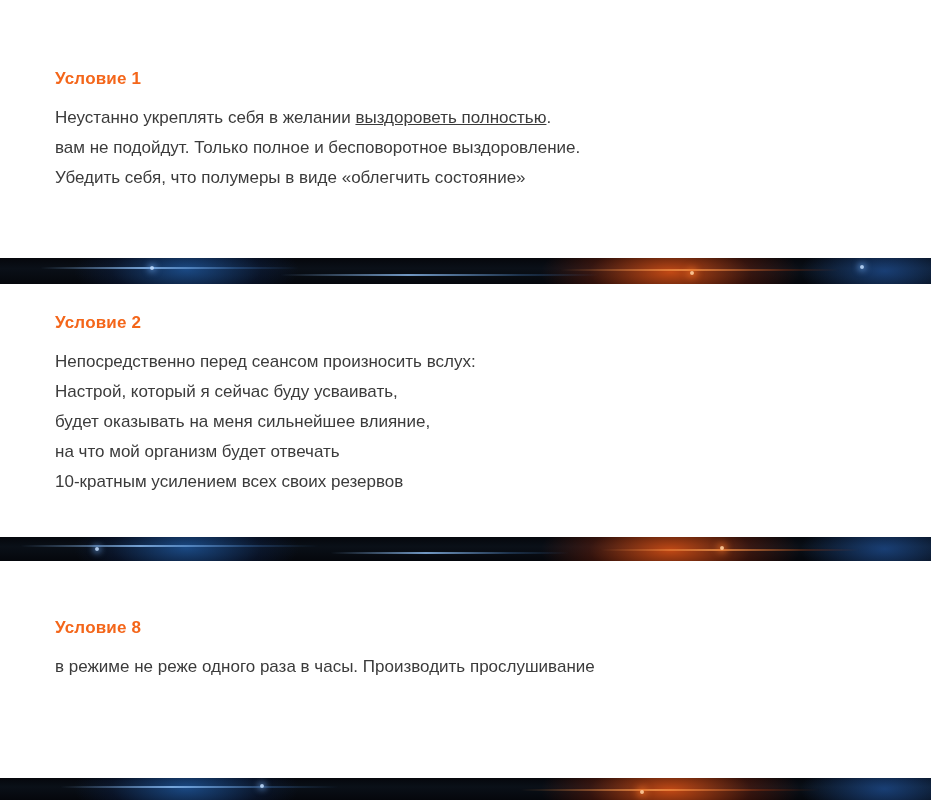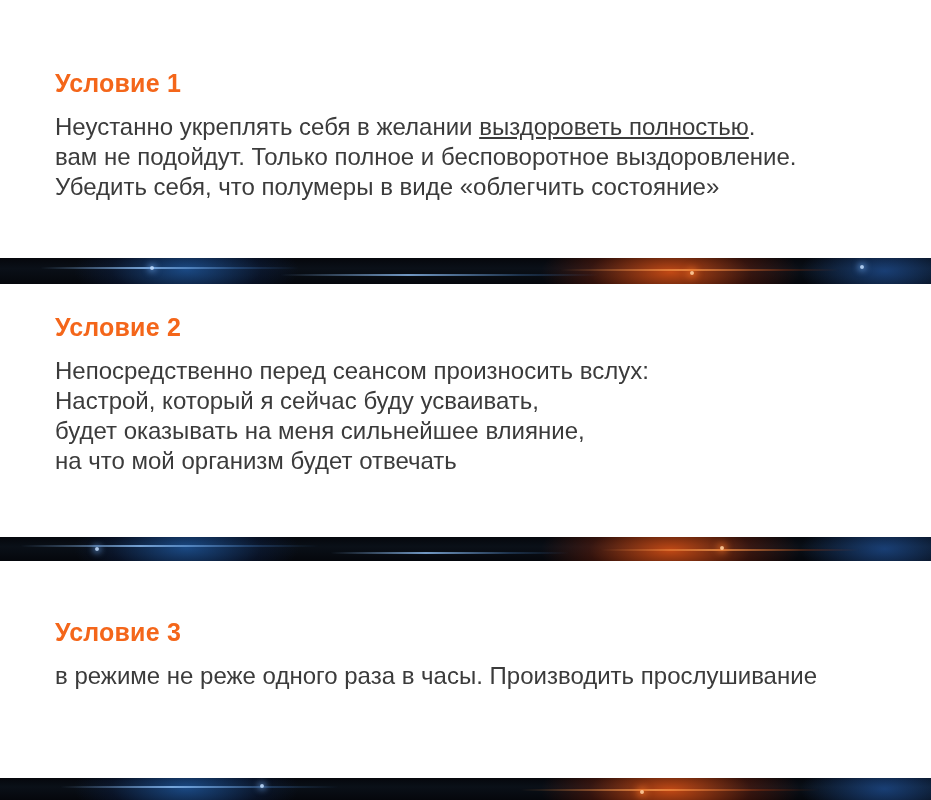--- a/index.html
+++ b/index.html
@@ -67,30 +67,30 @@
     box-sizing: border-box;
   }
 
   .card-inner {
     padding-left: 55px;
     padding-right: 40px;
   }
 
   .card-title {
     color: #f4661a;
-    font-size: 25px;
+    font-size: 17px;
     font-weight: bold;
     line-height: 1.1;
     margin: 0 0 14px 0;
     letter-spacing: 0.2px;
   }
 
   .card-body {
     color: #3b3b3b;
-    font-size: 24px;
+    font-size: 17px;
     line-height: 30px;
     margin: 0;
   }
 
   .line {
     display: block;
     white-space: pre;
   }
 
   .line.italic {
@@ -140,35 +140,36 @@
   </div>
 
   <section class="card" id="card-2">
     <div class="card-inner">
       <h2 class="card-title">Условие 2</h2>
       <p class="card-body">
         <span class="line">Непосредственно перед сеансом произносить вслух:</span>
         <span class="line italic">Настрой, который я сейчас буду усваивать,</span>
         <span class="line italic">будет оказывать на меня сильнейшее влияние,</span>
         <span class="line italic">на что мой организм будет отвечать</span>
+        <span class="line italic">10-кратным усилением всех своих резервов</span>
       </p>
     </div>
   </section>
 
   <div class="band" id="band-2">
     <span class="streak" style="left: 20px; top: 8px; width: 300px;"></span>
     <span class="streak warm" style="left: 600px; top: 12px; width: 260px;"></span>
     <span class="streak" style="left: 330px; top: 15px; width: 240px;"></span>
     <span class="node" style="left: 95px; top: 10px;"></span>
     <span class="node warm" style="left: 720px; top: 9px;"></span>
   </div>
 
   <section class="card" id="card-3">
     <div class="card-inner">
-      <h2 class="card-title">Условие 3</h2>
+      <h2 class="card-title">Условие 8</h2>
       <p class="card-body">
         <span class="line">в режиме не реже одного раза в часы. Производить прослушивание</span>
       </p>
     </div>
   </section>
 
   <div class="band" id="band-3">
     <span class="streak" style="left: 60px; top: 8px; width: 280px;"></span>
     <span class="streak warm" style="left: 520px; top: 11px; width: 300px;"></span>
     <span class="node" style="left: 260px; top: 6px;"></span>

